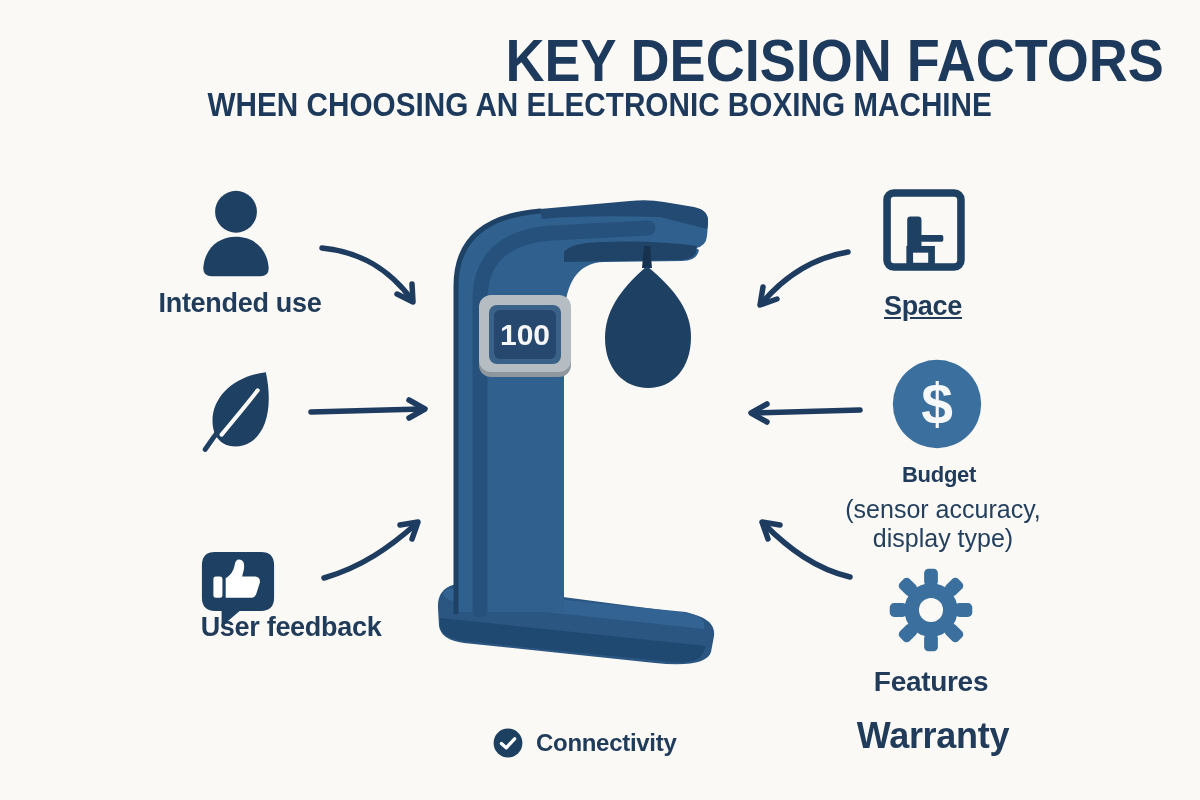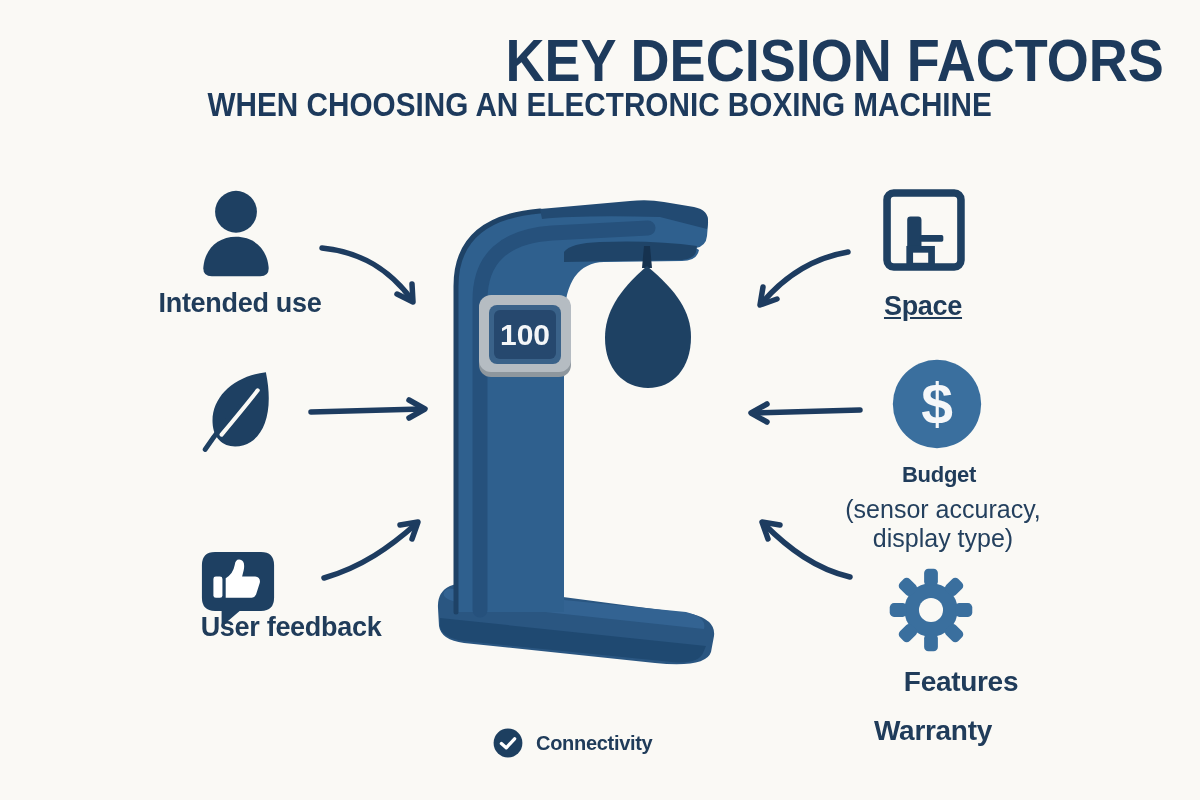--- a/index.html
+++ b/index.html
@@ -32,21 +32,21 @@
   .factor-sublabel{
     position:absolute;transform:translateX(-50%);
     font-weight:normal;font-size:25px;color:#24405e;
     white-space:nowrap;text-align:center;
   }
   .icon-box{position:absolute;}
   .connectivity-row{
     position:absolute;left:493px;top:727px;height:32px;
     display:flex;align-items:center;gap:13px;
   }
-  .connectivity-row .factor-label{position:static;transform:none;font-size:20px;}
+  .connectivity-row .factor-label{position:static;transform:none;font-size:24px;}
 </style>
 </head>
 <body>
 
 <div class="stage">
 
   <svg class="full" viewBox="0 0 1200 800">
 
     <g>
       <path d="M450,586 Q437,592 438,608 L439,626 Q441,640 464,643 L655,663 Q706,668 711,652 L714,636 Q716,620 692,614 L473,585 Q458,582 450,586 Z" fill="#2a5681"></path>
@@ -168,22 +168,22 @@
         <rect x="42" y="2" width="16" height="20" rx="5" transform="rotate(90,50,50)"></rect>
         <rect x="42" y="2" width="16" height="20" rx="5" transform="rotate(135,50,50)"></rect>
         <rect x="42" y="2" width="16" height="20" rx="5" transform="rotate(180,50,50)"></rect>
         <rect x="42" y="2" width="16" height="20" rx="5" transform="rotate(225,50,50)"></rect>
         <rect x="42" y="2" width="16" height="20" rx="5" transform="rotate(270,50,50)"></rect>
         <rect x="42" y="2" width="16" height="20" rx="5" transform="rotate(315,50,50)"></rect>
       </g>
       <circle cx="50" cy="50" r="14" fill="#faf9f5"></circle>
     </svg>
   </div>
-  <div class="factor-label" style="left:931px;top:666px;font-size:28px;margin-left:30px;">Features</div>
-  <div class="factor-label" style="left:933px;top:715px;font-size:28px;">Warranty</div>
+  <div class="factor-label" style="left:931px;top:666px;font-size:28px;">Features</div>
+  <div class="factor-label" style="left:933px;top:715px;font-size:36px;">Warranty</div>
 
   <div class="connectivity-row">
     <span class="icon-box" style="position:static;width:30px;height:30px;">
       <svg viewBox="0 0 100 100" width="30" height="30">
         <circle cx="50" cy="50" r="48" fill="#1d3f60"></circle>
         <path d="M28,52 L44,66 L72,36" fill="none" stroke="#ffffff" stroke-width="11" stroke-linecap="round" stroke-linejoin="round"></path>
       </svg>
     </span>
     <span class="factor-label">Connectivity</span>
   </div>

